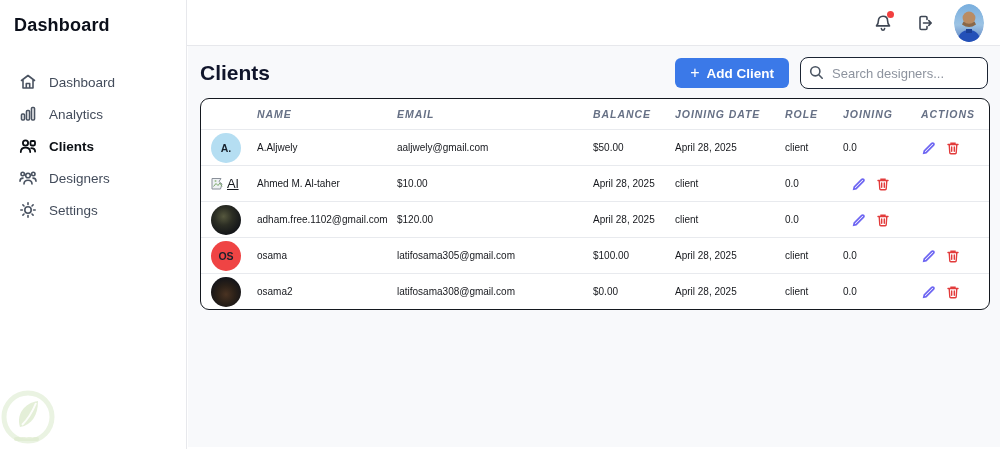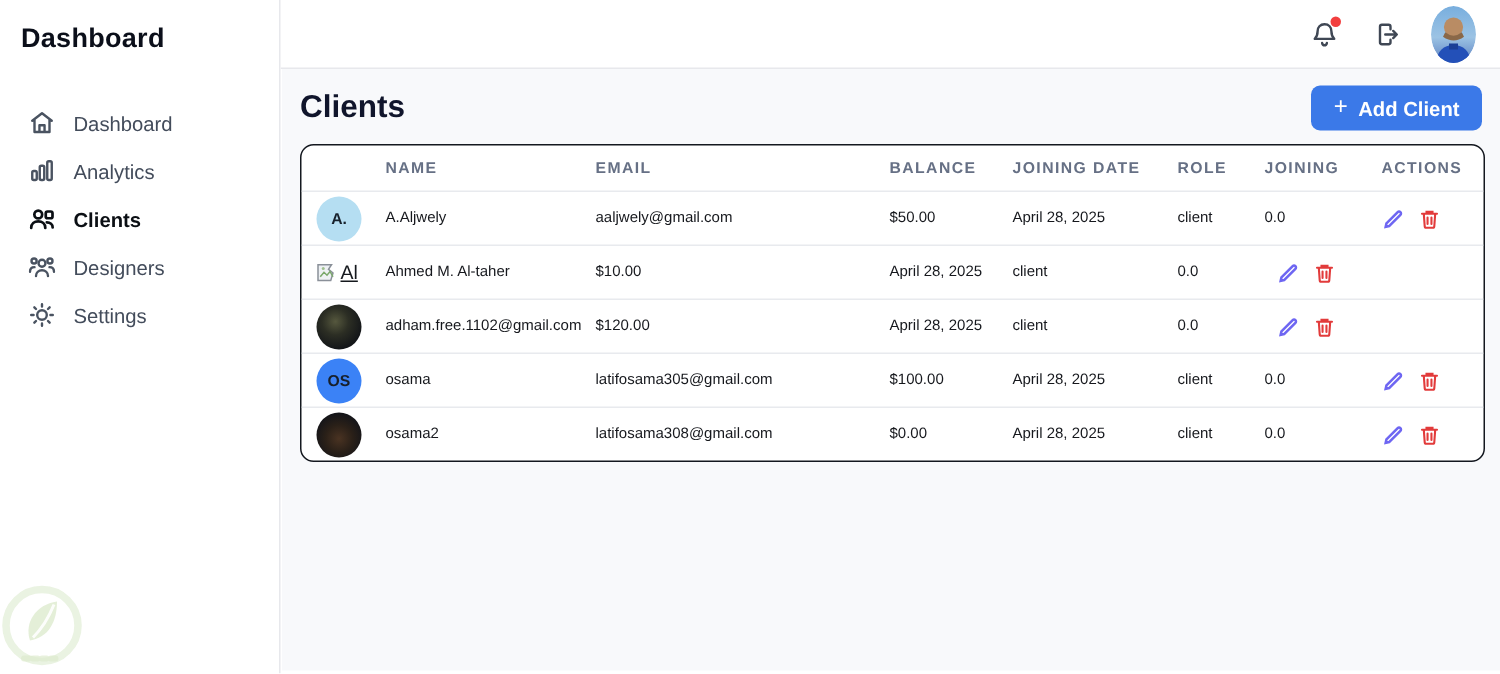--- a/index.html
+++ b/index.html
@@ -31,21 +31,21 @@
   .add-btn { display:flex; align-items:center; gap:7px; height:30px; padding:0 15px; background:#3b79e8; color:#fff; border:none; border-radius:6px; font-size:13.5px; font-weight:600; cursor:pointer; font-family:inherit; }
   .add-btn .plus { font-size:16px; font-weight:500; line-height:1; }
   .search-wrap { position:relative; margin-left:11px; }
   .search-wrap svg { position:absolute; left:9px; top:8px; stroke:#4b5563; fill:none; stroke-width:1.6; stroke-linecap:round; }
   .search-input { width:188px; height:32px; border:1.6px solid #1b2433; border-radius:8px; padding:0 8px 0 31px; font-size:13px; color:#111827; background:#fff; font-family:inherit; }
   .search-input::placeholder { color:#8d939e; }
 
   
   .table-card { margin:0 10px 0 12px; background:#fff; border:1.5px solid #14181f; border-radius:9px; overflow:hidden; }
   .trow { display:grid; grid-template-columns:56px 140px 196px 82px 110px 58px 70px 1fr; align-items:center; height:36px; border-top:1px solid #e8eaee; }
-  .trow.thead { height:30px; border-top:none; }
+  .trow.thead { height:30px; border-top:none;font-style:italic; }
   .th { font-size:10.5px; color:#667085; letter-spacing:.09em; font-weight:600; }
   .td { font-size:10px; color:#16181d; font-weight:500; }
   .cell-avatar { display:flex; align-items:center; padding-left:10px; }
   .avatar { width:30px; height:30px; border-radius:50%; display:flex; align-items:center; justify-content:center; font-size:10.5px; font-weight:700; color:#17202b; flex:none; }
   .avatar.photo-a { background:radial-gradient(circle at 42% 38%, #56583e 0%, #2c2e24 35%, #121418 75%); }
   .avatar.photo-b { background:radial-gradient(circle at 50% 58%, #4a3322 0%, #2a2018 40%, #111319 78%); }
   .broken-av { display:flex; align-items:center; gap:1px; font-size:13px; color:#15181d; font-weight:500;text-decoration:underline; }
   .actions-cell { display:flex; align-items:center; gap:9px; padding-left:8px; }
   .act { width:15px; height:15px; cursor:pointer; display:flex; align-items:center; justify-content:center; }
 
@@ -144,20 +144,27 @@
     </div>
   </header>
 
   <main class="main">
     <div class="content-header">
       <h1 class="page-title">Clients</h1>
       <button class="add-btn">
         <span class="plus">+</span>
         <span>Add Client</span>
       </button>
+      <div class="search-wrap">
+        <svg width="15" height="15" viewBox="0 0 15 15">
+            <circle cx="6.3" cy="6.3" r="4.6"></circle>
+            <path d="M9.8 9.8 L13.2 13.2"></path>
+          </svg>
+        <input class="search-input" type="text" placeholder="Search designers..." style="">
+      </div>
     </div>
 
     <div class="table-card">
 
       <div class="trow thead">
         <div class="th"></div>
         <div class="th">NAME</div>
         <div class="th">EMAIL</div>
         <div class="th">BALANCE</div>
         <div class="th">JOINING DATE</div>
@@ -238,21 +245,21 @@
           <span class="act">
               <svg width="14" height="14" viewBox="0 0 14 14" fill="none" stroke="#e23b3b" stroke-width="1.4" stroke-linecap="round">
                 <path d="M2 3.5 H12 M5 3.5 V2.2 h4 v1.3 M3.2 3.5 l.6 8.3 a1 1 0 0 0 1 1 h4.4 a1 1 0 0 0 1-1 l.6-8.3 M5.7 6 v4.3 M8.3 6 v4.3"></path>
               </svg>
             </span>
         </div>
       </div>
 
       <div class="trow">
         <div class="cell-avatar">
-          <span class="avatar" style="background:#3b82f6">OS</span>
+          <span class="avatar" style="background:#ef4444">OS</span>
         </div>
         <div class="td">osama</div>
         <div class="td">latifosama305@gmail.com</div>
         <div class="td">$100.00</div>
         <div class="td">April 28, 2025</div>
         <div class="td">client</div>
         <div class="td">0.0</div>
         <div class="actions-cell">
           <span class="act">
               <svg width="14" height="14" viewBox="0 0 14 14" fill="none" stroke="#6e66f2" stroke-width="1.7" stroke-linecap="round">

